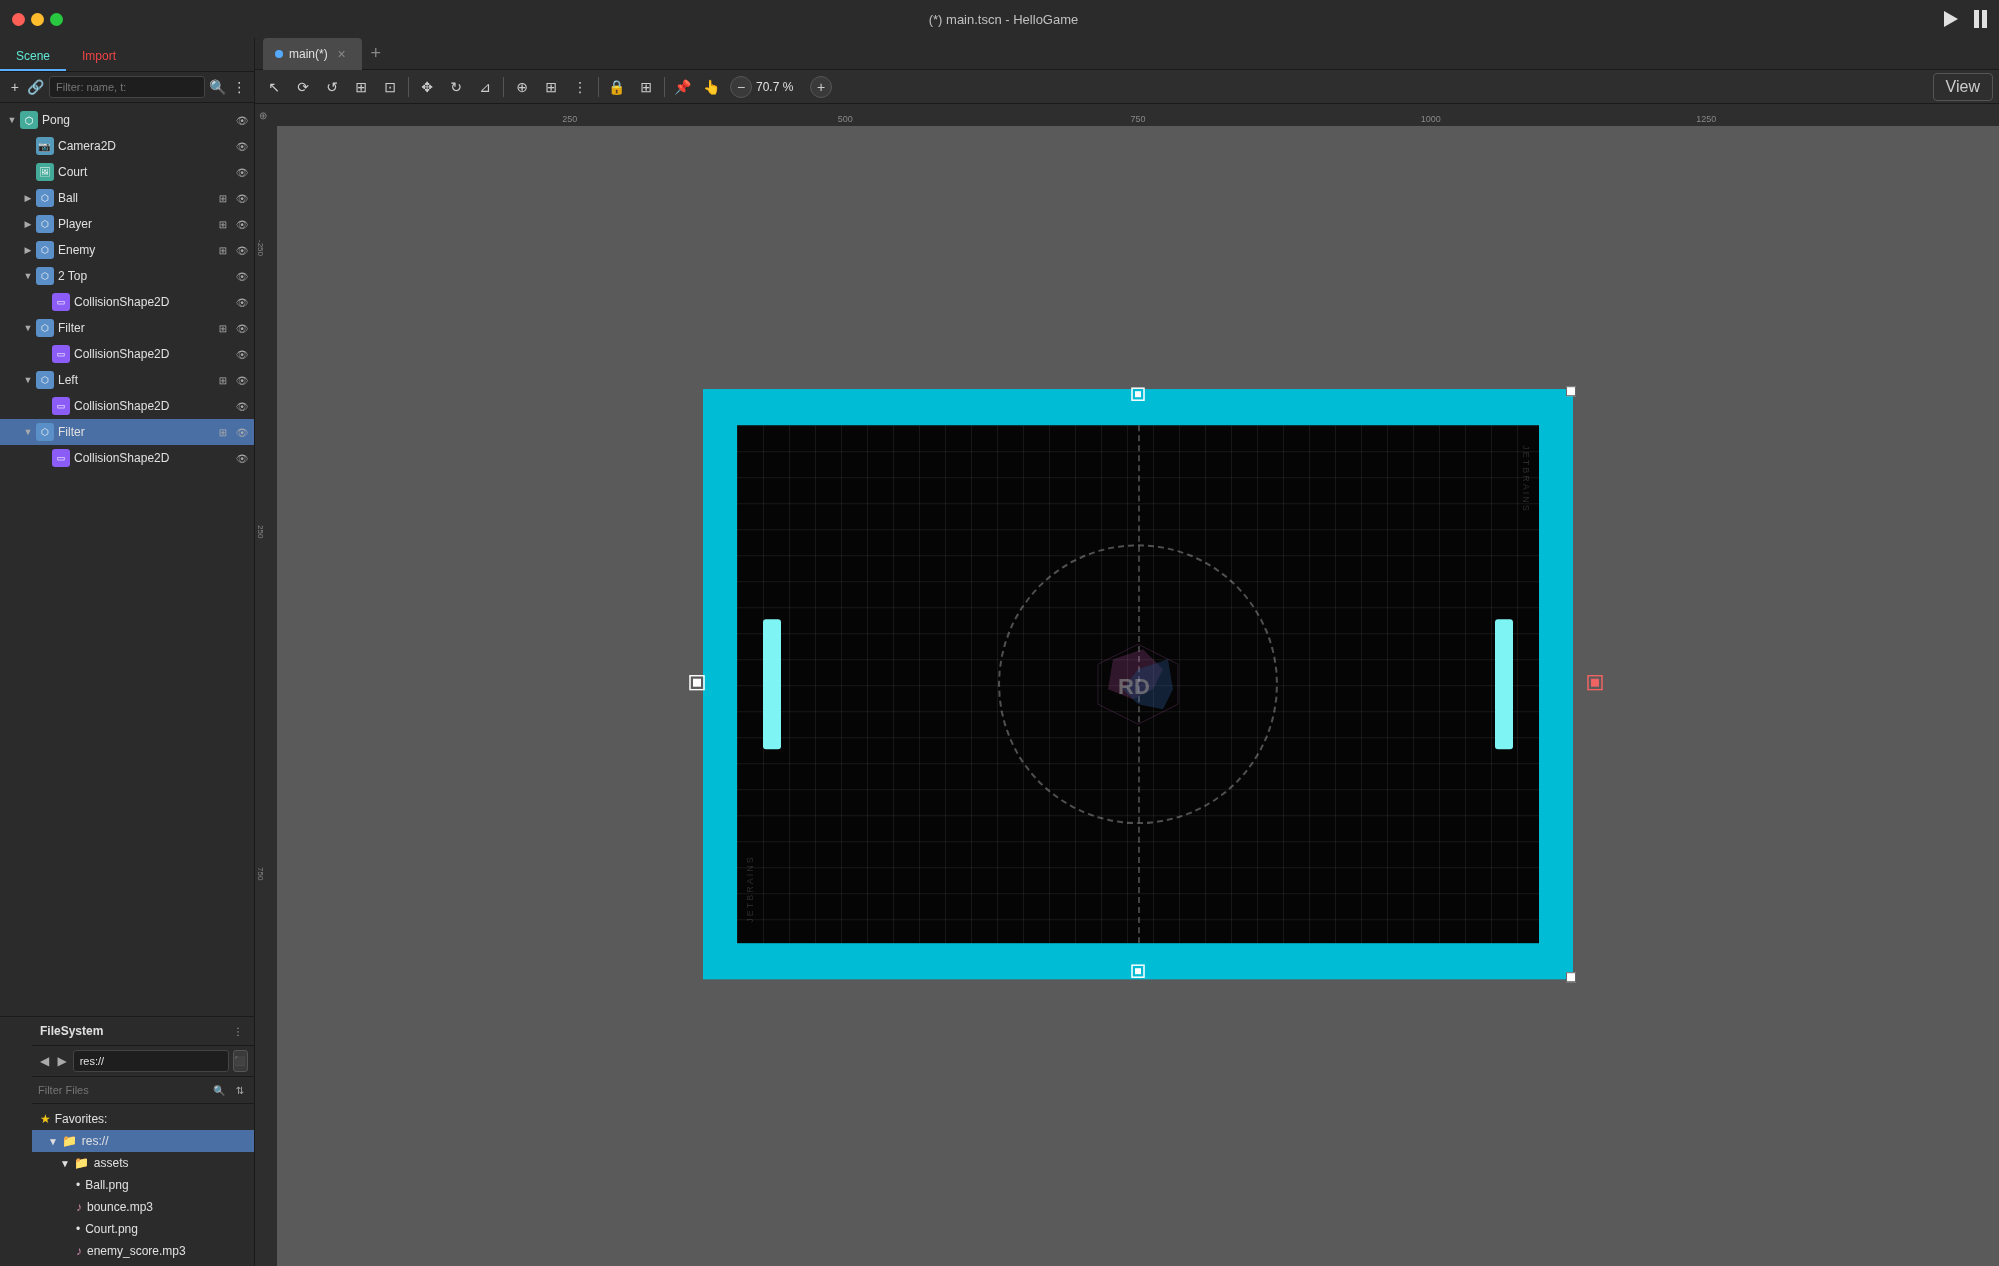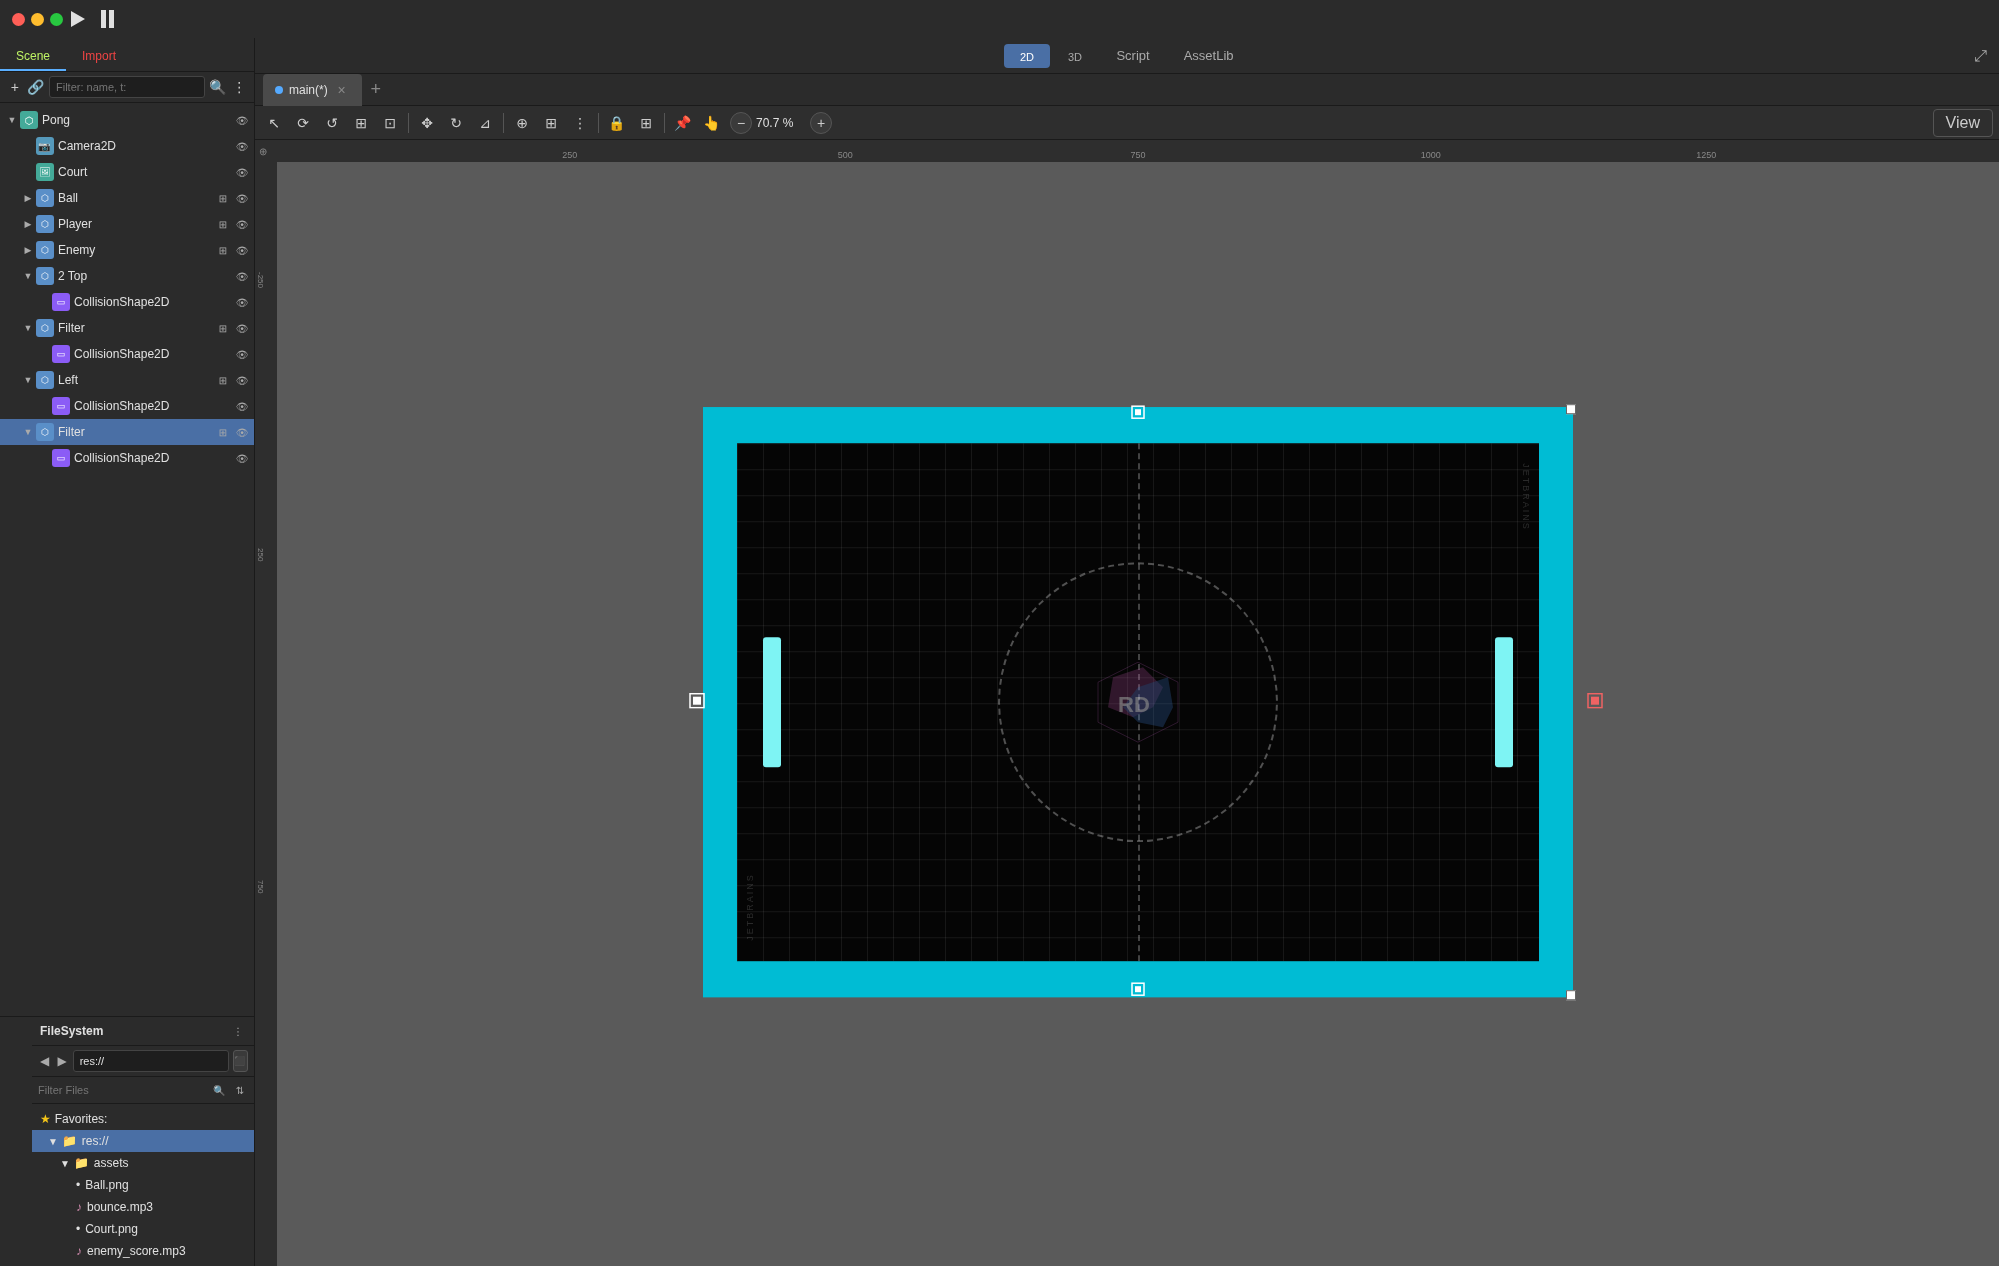--- a/index.html
+++ b/index.html
@@ -80,21 +80,21 @@
       align-items: flex-end;
     }
     .panel-tab {
       padding: 6px 16px;
       font-size: 12px;
       color: #ef4444;
       cursor: pointer;
       border-bottom: 2px solid transparent;
     }
     .panel-tab.active {
-      color: #bef264;
+      color: #5eead4;
       border-bottom: 2px solid #5aafff;
     }
 
     
     #scene-toolbar {
       display: flex;
       align-items: center;
       padding: 4px 6px;
       gap: 4px;
       border-bottom: 1px solid #1a1a1a;
@@ -551,20 +551,21 @@
   </style>
 </head>
 <body>
 
 <div id="title-bar">
   <div class="traffic-lights">
     <div class="tl tl-red"></div>
     <div class="tl tl-yellow"></div>
     <div class="tl tl-green"></div>
   </div>
+  <div id="title-text">(*) main.tscn - HelloGame</div>
   <div id="title-right">
     <div class="title-btn">
       <div style="width:0;height:0;border-top:8px solid transparent;border-bottom:8px solid transparent;border-left:14px solid #e0e0e0;"></div>
     </div>
     <div class="title-btn pause-btn">
       <div class="pause-bar"></div>
       <div class="pause-bar"></div>
     </div>
   </div>
 </div>
@@ -796,41 +797,20 @@
           <span class="fs-icon" style="color:#c8a;">♪</span>
           <span>enemy_score.mp3</span>
         </div>
       </div>
     </div>
 
   </div>
 
   <div id="editor-area">
 
-    <div id="mode-toolbar">
-      <div class="mode-btn active">
-        <svg width="14" height="14" viewBox="0 0 14 14">
-            <text y="12" font-size="11" fill="white">2D</text>
-          </svg>
-      </div>
-      <div class="mode-btn">
-        <svg width="14" height="14" viewBox="0 0 14 14">
-            <text y="12" font-size="11" fill="#aaa">3D</text>
-          </svg>
-      </div>
-      <div class="mode-btn">
-        <span>Script</span>
-      </div>
-      <div class="mode-btn">
-        <span>AssetLib</span>
-      </div>
-      <div id="mode-right">
-        <div style="font-size:16px;color:#aaa;cursor:pointer;">⤢</div>
-      </div>
-    </div>
 
     <div id="editor-tabs">
       <div class="editor-tab active">
         <span style="width:8px;height:8px;background:#5af;border-radius:50%;display:inline-block;"></span>
         <span>main(*)</span>
         <div class="tab-close">×</div>
       </div>
       <div class="tab-add">+</div>
     </div>
 

